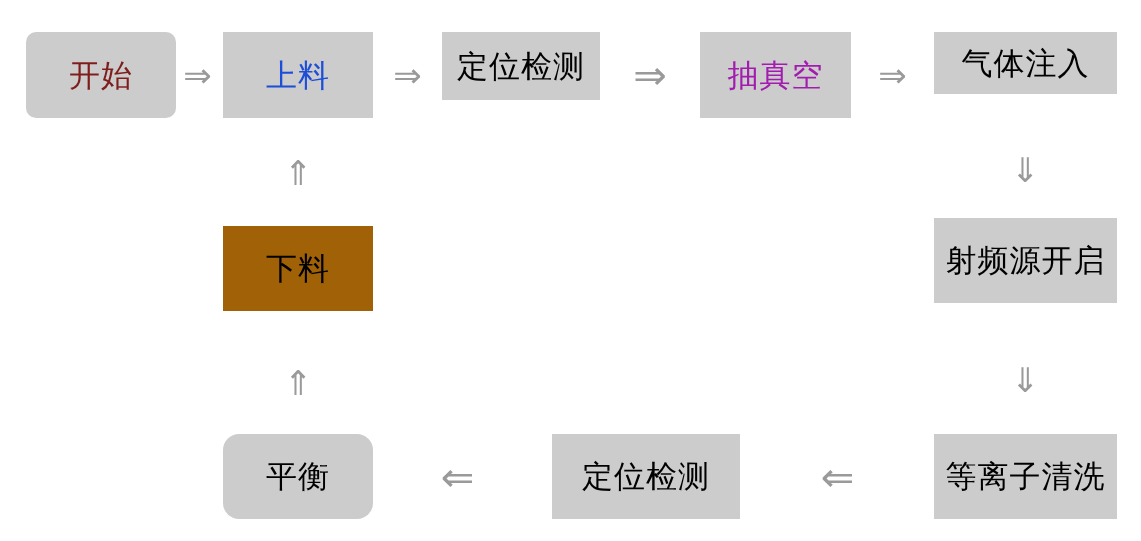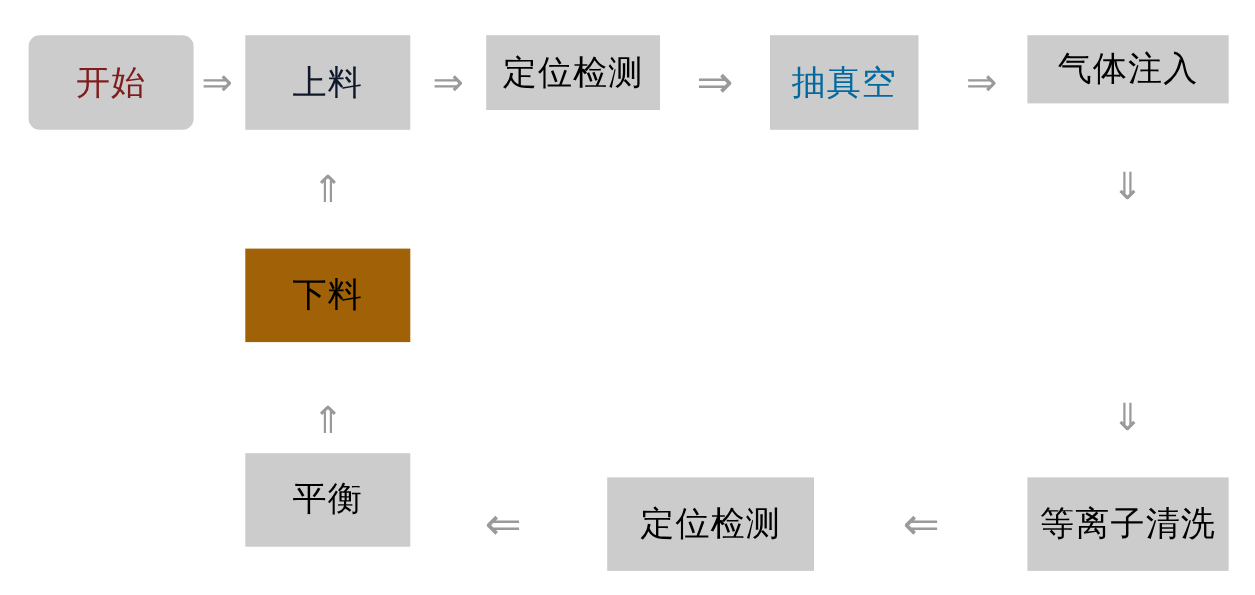--- a/index.html
+++ b/index.html
@@ -48,27 +48,28 @@
   }
   .arrow-h-long {
     font-size: 40px;
   }
 </style>
 </head>
 <body>
 
 <div id="flowchart-canvas" style="background: rgb(255, 255, 255);">
     <div class="node" style="left: 26px; top: 32px; width: 150px; height: 86px; background: rgb(204, 204, 204); color: #7f1d1d; border-radius: 10px;">开始</div>
-    <div class="node" style="left: 223px; top: 32px; width: 150px; height: 86px; background: rgb(204, 204, 204); color: #0f172a;">上料</div>
+    <div class="node" style="left: 223px; top: 32px; width: 150px; height: 86px; background: rgb(204, 204, 204); color: #1d4ed8;">上料</div>
     <div class="node" style="left: 442px; top: 32px; width: 158px; height: 68px; background: rgb(204, 204, 204); color: rgb(0, 0, 0);">定位检测</div>
-    <div class="node" style="left: 700px; top: 32px; width: 135px; height: 86px; background: rgb(204, 204, 204); color: #0369a1;">抽真空</div>
+    <div class="node" style="left: 700px; top: 32px; width: 151px; height: 86px; background: rgb(204, 204, 204); color: #a21caf;">抽真空</div>
     <div class="node" style="left: 934px; top: 32px; width: 183px; height: 62px; background: rgb(204, 204, 204); color: rgb(0, 0, 0);">气体注入</div>
+    <div class="node" style="left: 934px; top: 218px; width: 183px; height: 85px; background: rgb(204, 204, 204); color: rgb(0, 0, 0);">射频源开启</div>
     <div class="node" style="left: 934px; top: 434px; width: 183px; height: 85px; background: rgb(204, 204, 204); color: rgb(0, 0, 0);">等离子清洗</div>
     <div class="node" style="left: 552px; top: 434px; width: 188px; height: 85px; background: rgb(204, 204, 204); color: rgb(0, 0, 0);">定位检测</div>
-    <div class="node" style="left: 223px; top: 412px; width: 150px; height: 85px; background: rgb(204, 204, 204); color: rgb(0, 0, 0);">平衡</div>
+    <div class="node" style="left: 223px; top: 434px; width: 150px; height: 85px; background: rgb(204, 204, 204); color: rgb(0, 0, 0); border-radius: 16px;">平衡</div>
     <div class="node" style="left: 223px; top: 226px; width: 150px; height: 85px; background: #a16207; color: rgb(0, 0, 0);">下料</div>
     <div class="arrow arrow-h" style="left: 172px; top: 55px; width: 51px; height: 40px; color: rgb(154, 154, 154);">⇒</div>
     <div class="arrow arrow-h" style="left: 373px; top: 55px; width: 69px; height: 40px; color: rgb(154, 154, 154);">⇒</div>
     <div class="arrow arrow-h-long" style="left: 600px; top: 55px; width: 100px; height: 40px; color: rgb(154, 154, 154);">⇒</div>
     <div class="arrow arrow-h" style="left: 851px; top: 55px; width: 83px; height: 40px; color: rgb(154, 154, 154);">⇒</div>
     <div class="arrow arrow-v" style="left: 1000px; top: 140px; width: 50px; height: 60px; color: rgb(154, 154, 154);">⇓</div>
     <div class="arrow arrow-v" style="left: 1000px; top: 350px; width: 50px; height: 60px; color: rgb(154, 154, 154);">⇓</div>
     <div class="arrow arrow-h-long" style="left: 790px; top: 457px; width: 95px; height: 40px; color: rgb(154, 154, 154);">⇐</div>
     <div class="arrow arrow-h-long" style="left: 410px; top: 457px; width: 95px; height: 40px; color: rgb(154, 154, 154);">⇐</div>
     <div class="arrow arrow-v" style="left: 273px; top: 352px; width: 50px; height: 62px; color: rgb(154, 154, 154);">⇑</div>

